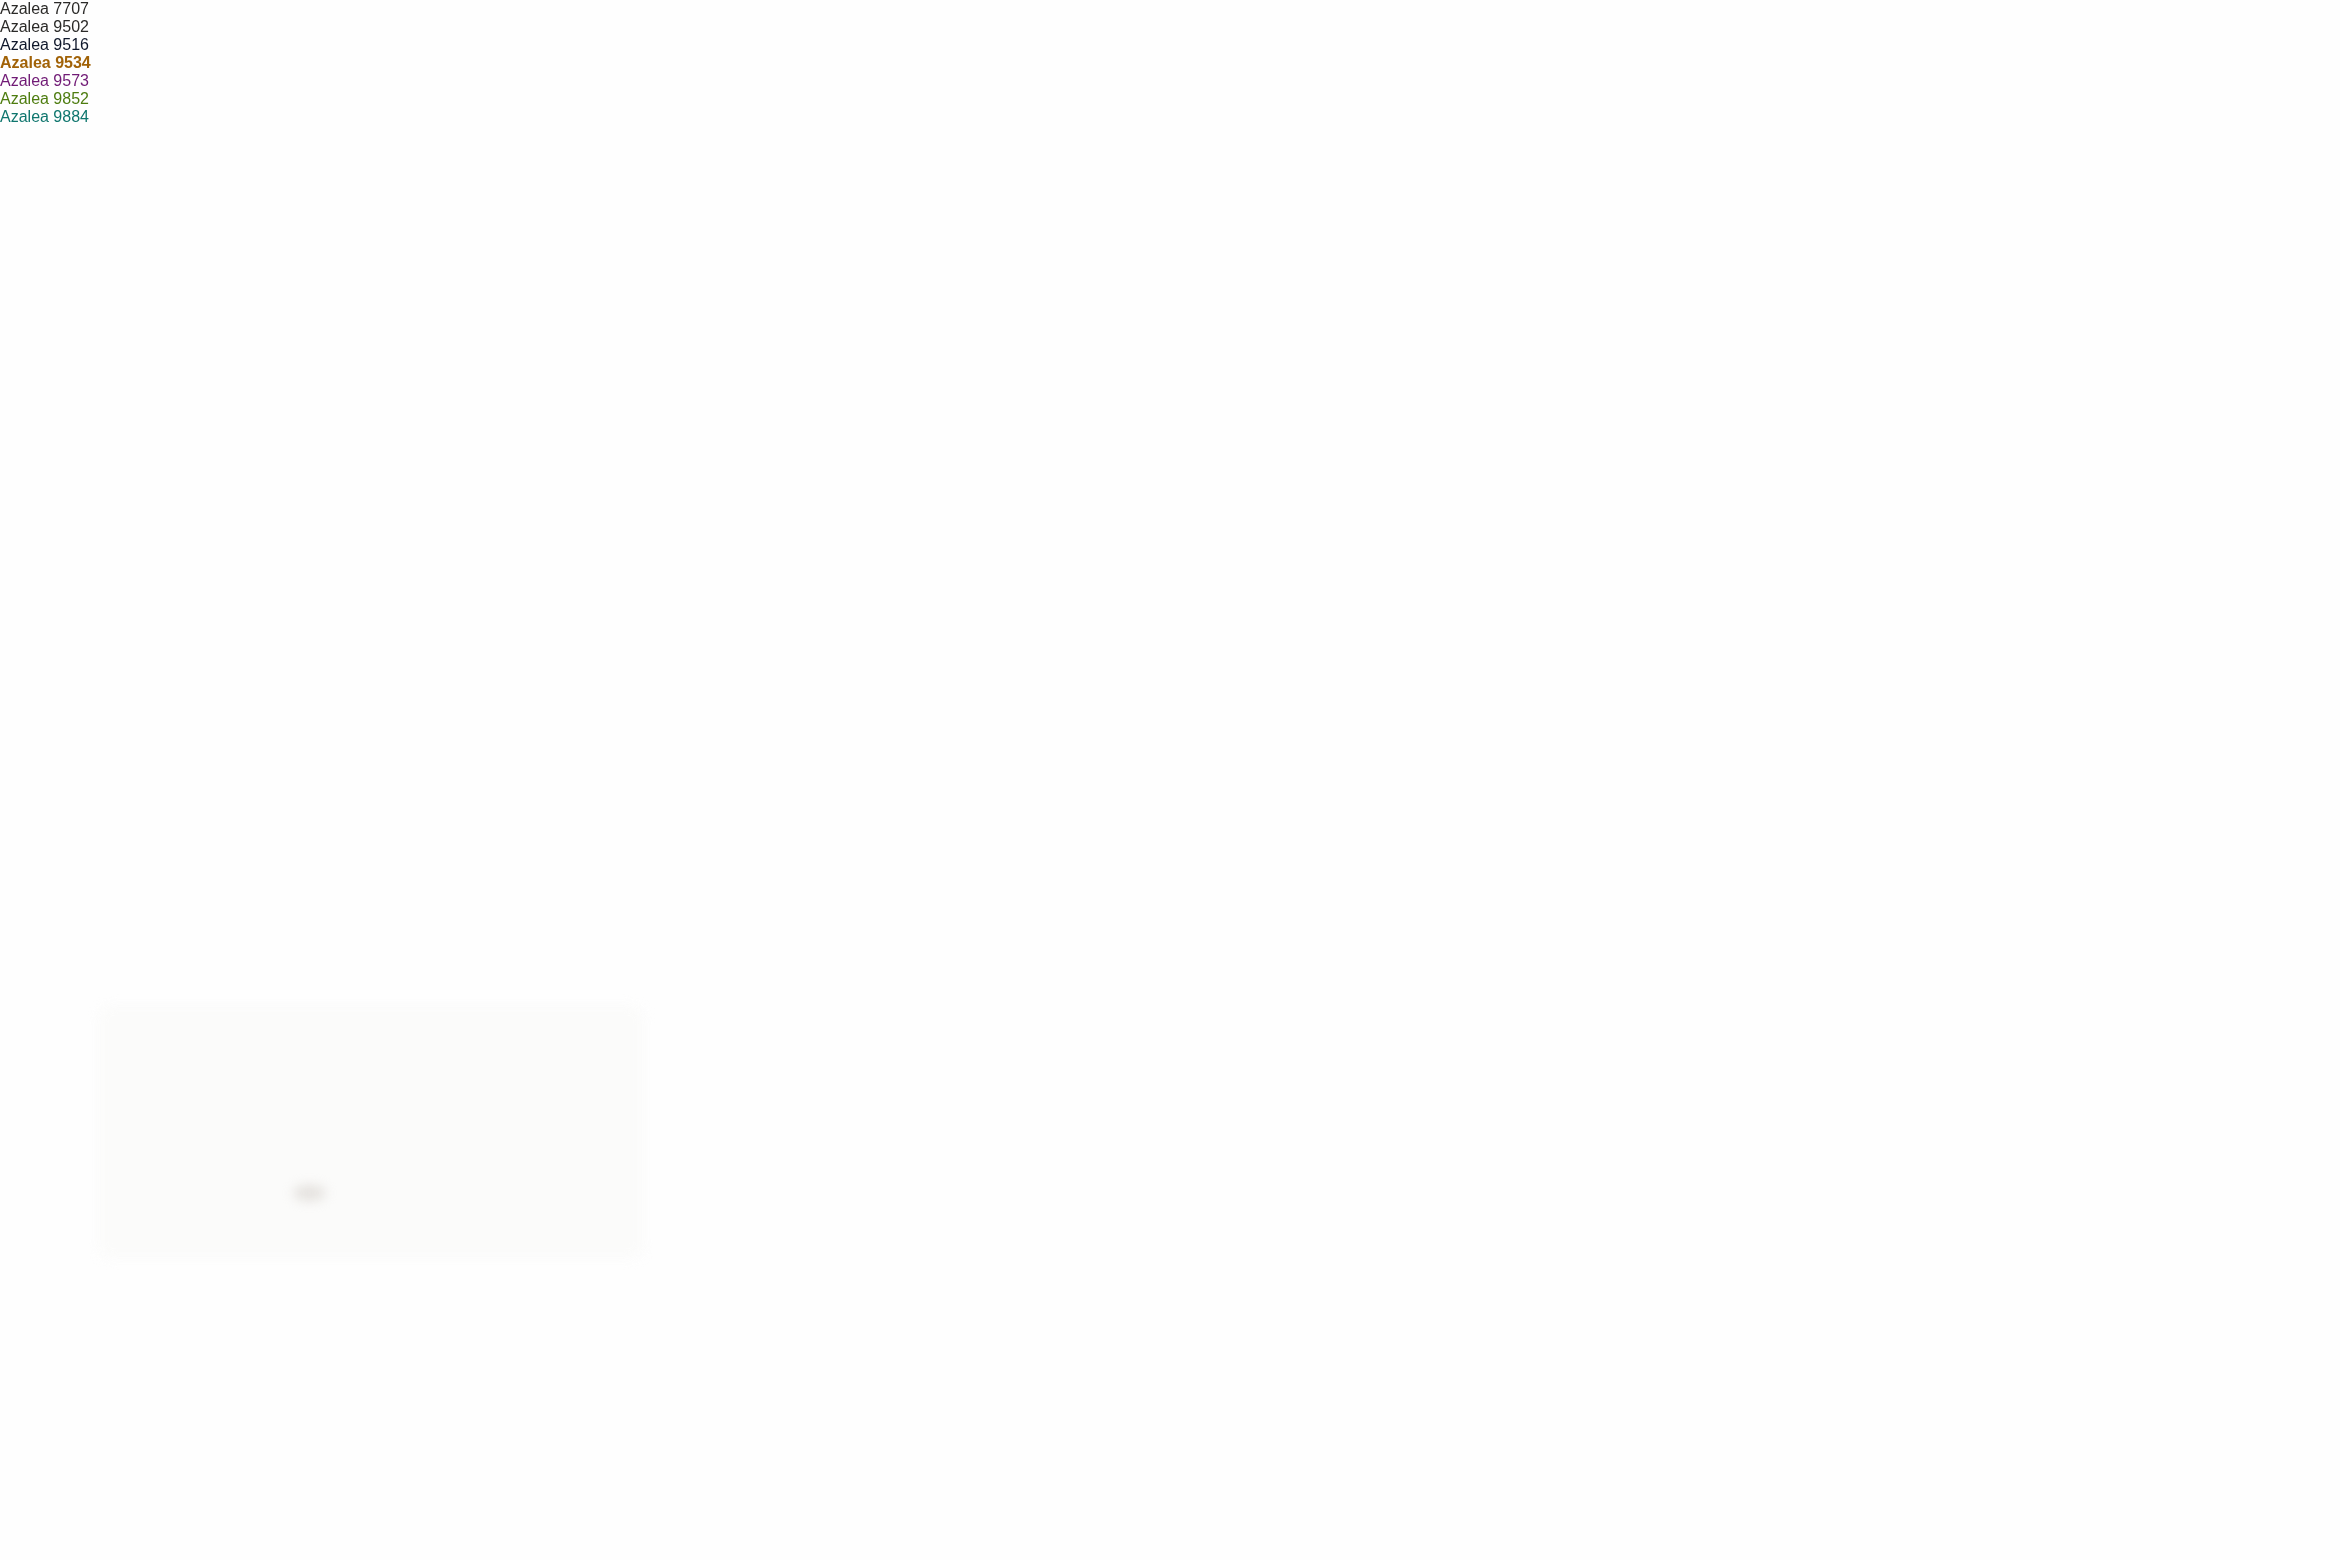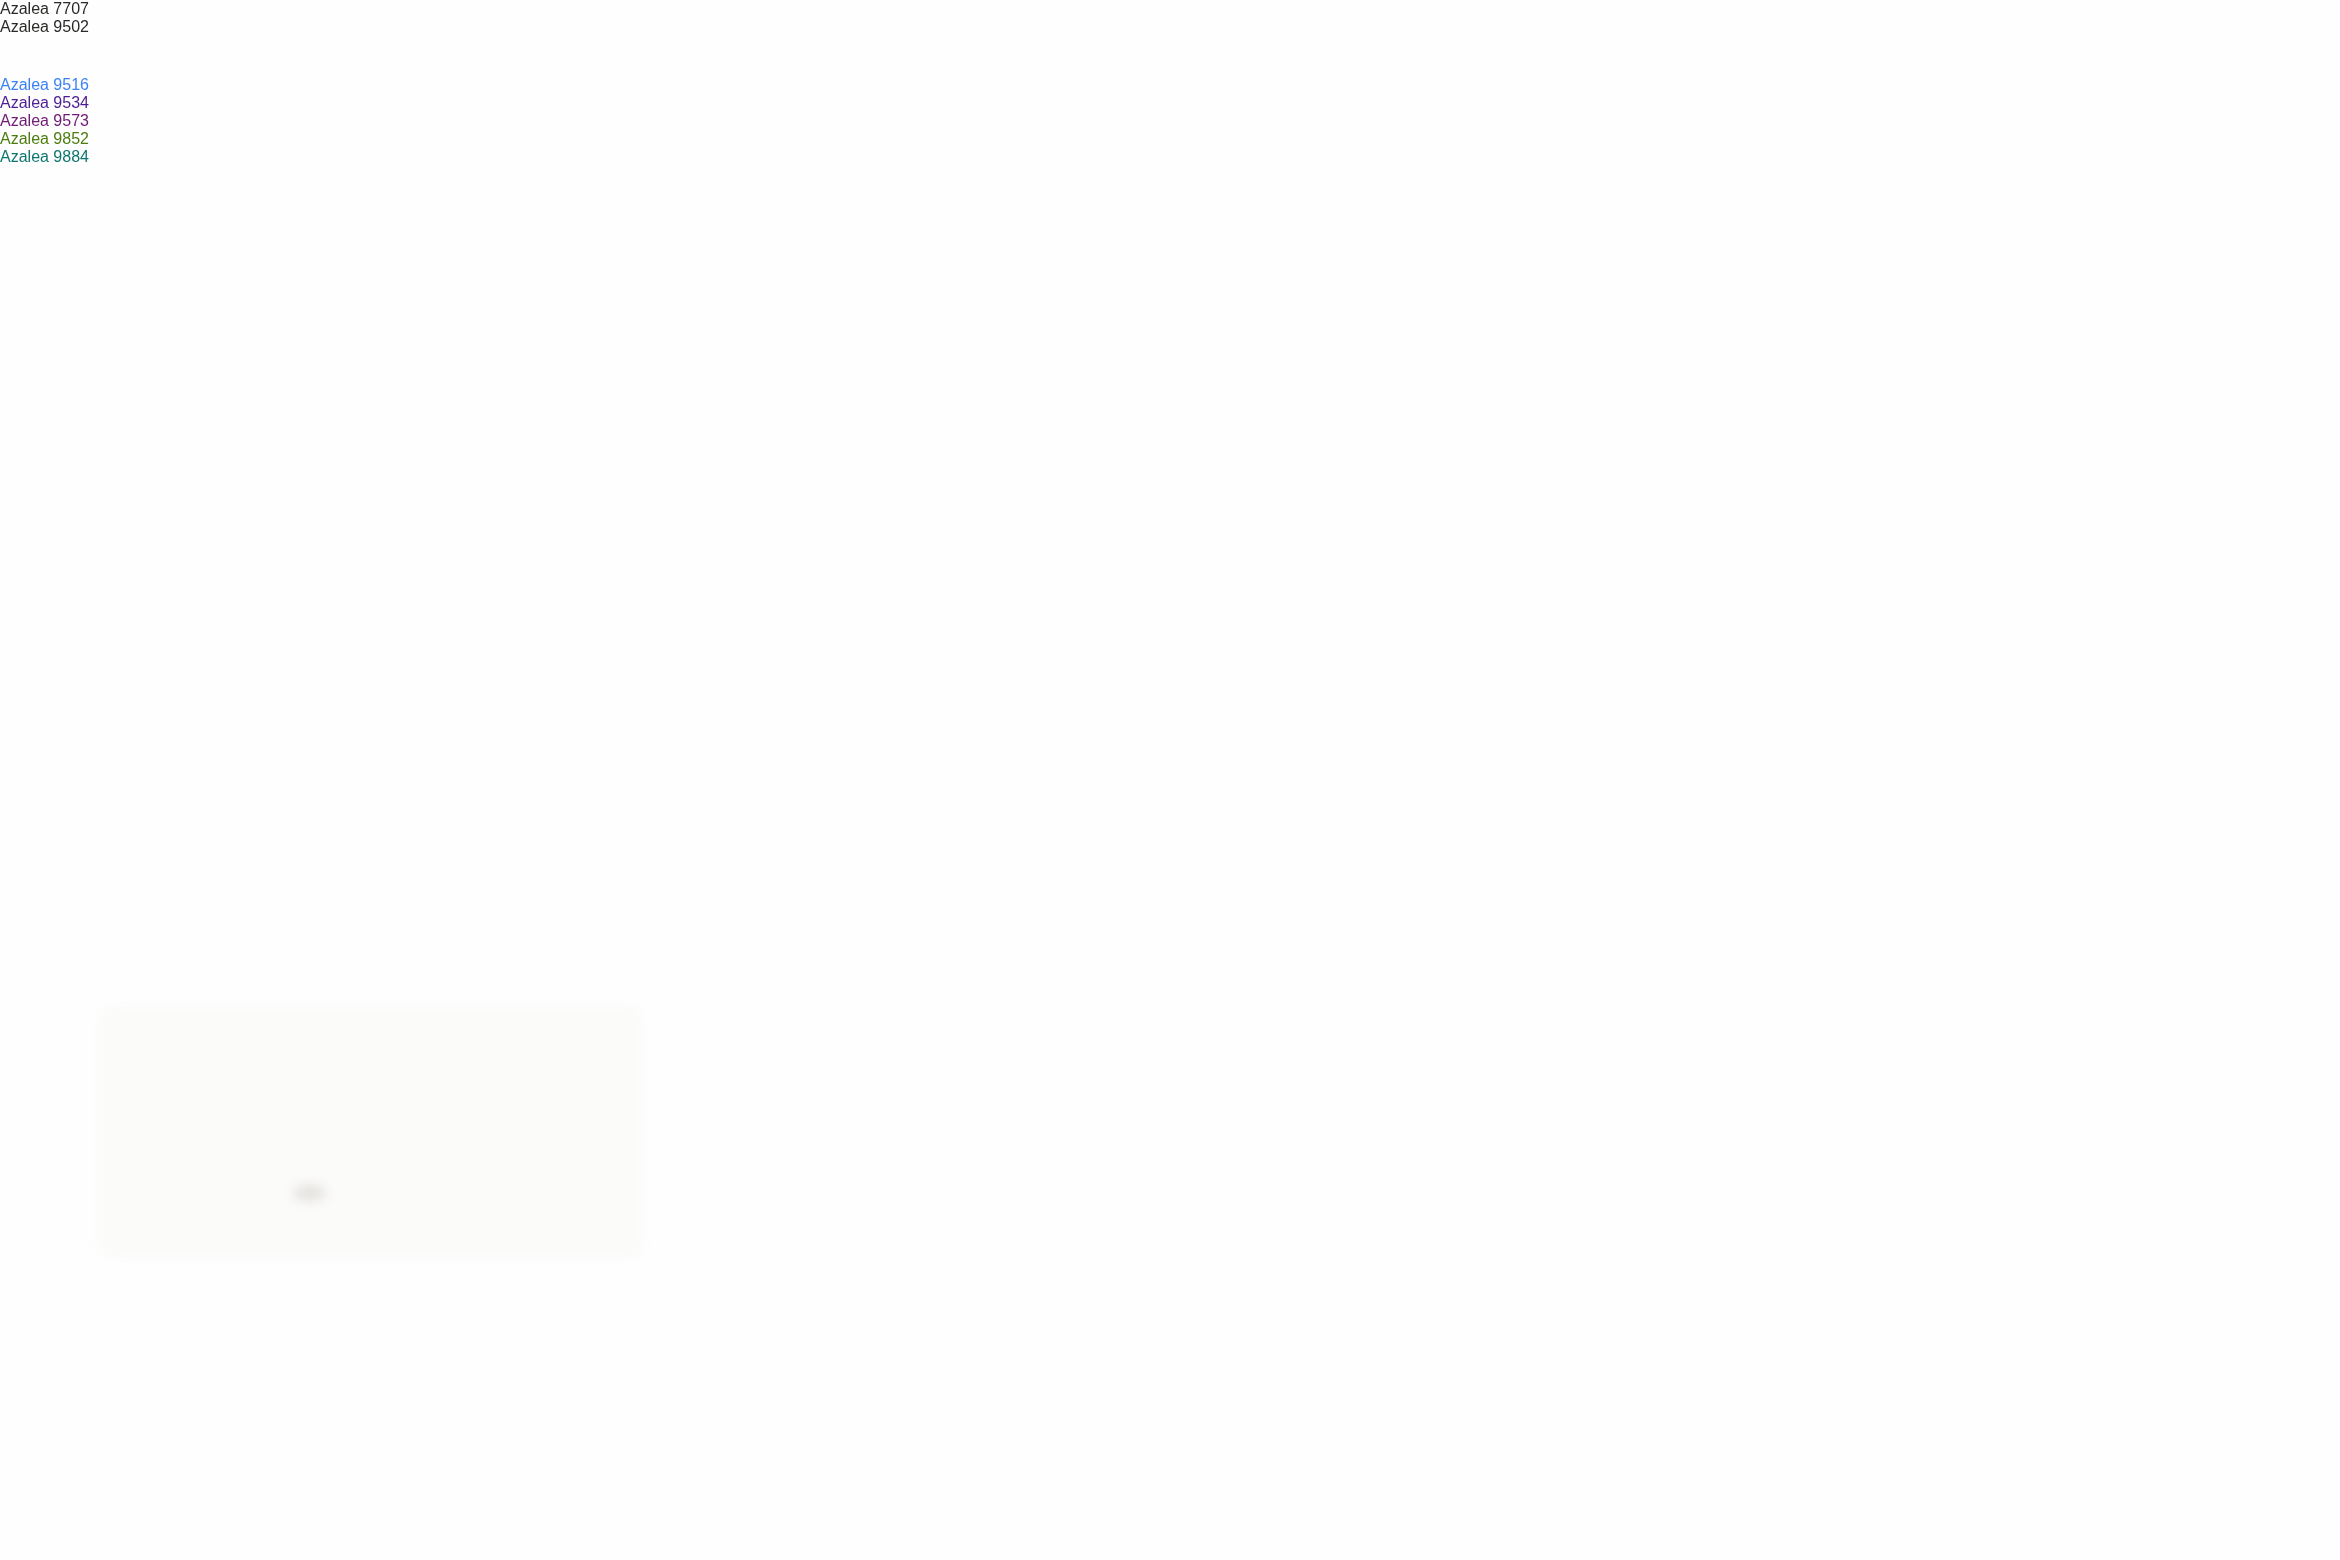--- a/index.html
+++ b/index.html
@@ -59,29 +59,29 @@
           <div class="sheen"></div>
         </div>
         <div class="swatch-label" style="color: rgb(43, 42, 40);">Azalea 9502</div>
       </div>
       <div class="swatch-cell">
         <div class="swatch-chip" style="background-color: rgb(107, 101, 38);">
           <div class="weave"></div>
           <div class="slub"></div>
           <div class="sheen"></div>
         </div>
-        <div class="swatch-label" style="color: #3b82f6; margin-top: 40px;">Azalea 9516</div>
+        <div class="swatch-label" style="color: #0f172a;">Azalea 9516</div>
       </div>
       <div class="swatch-cell">
         <div class="swatch-chip" style="background-color: rgb(194, 188, 180);">
           <div class="weave"></div>
           <div class="slub"></div>
           <div class="sheen"></div>
         </div>
-        <div class="swatch-label" style="color: #4c1d95;">Azalea 9534</div>
+        <div class="swatch-label" style="color: #a16207; font-weight: bold;">Azalea 9534</div>
       </div>
       <div class="swatch-cell">
         <div class="swatch-chip" style="background-color: rgb(166, 160, 160);">
           <div class="weave"></div>
           <div class="slub"></div>
           <div class="sheen"></div>
         </div>
         <div class="swatch-label" style="color: #701a75;">Azalea 9573</div>
       </div>
       <div class="swatch-cell">

